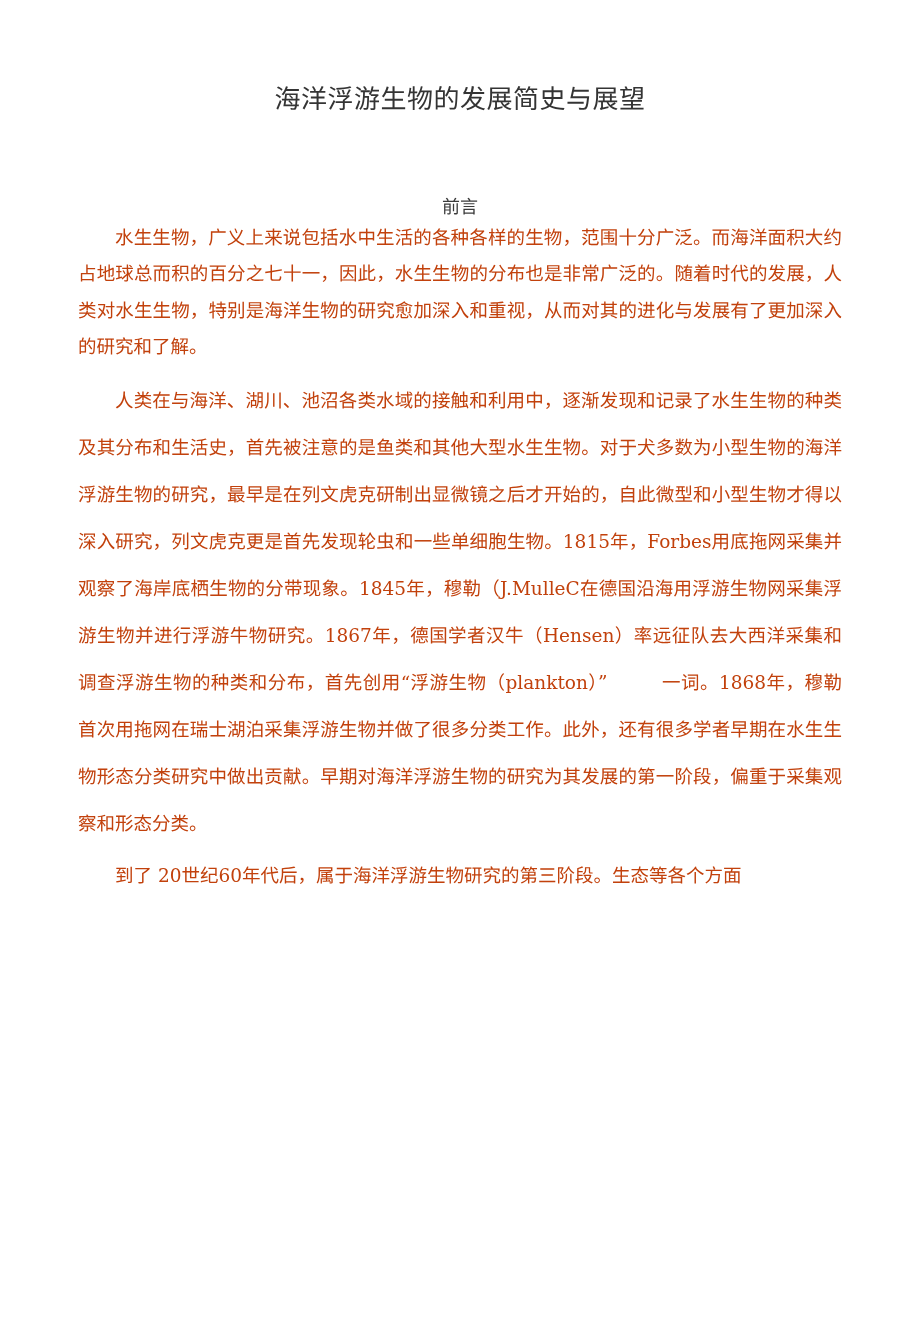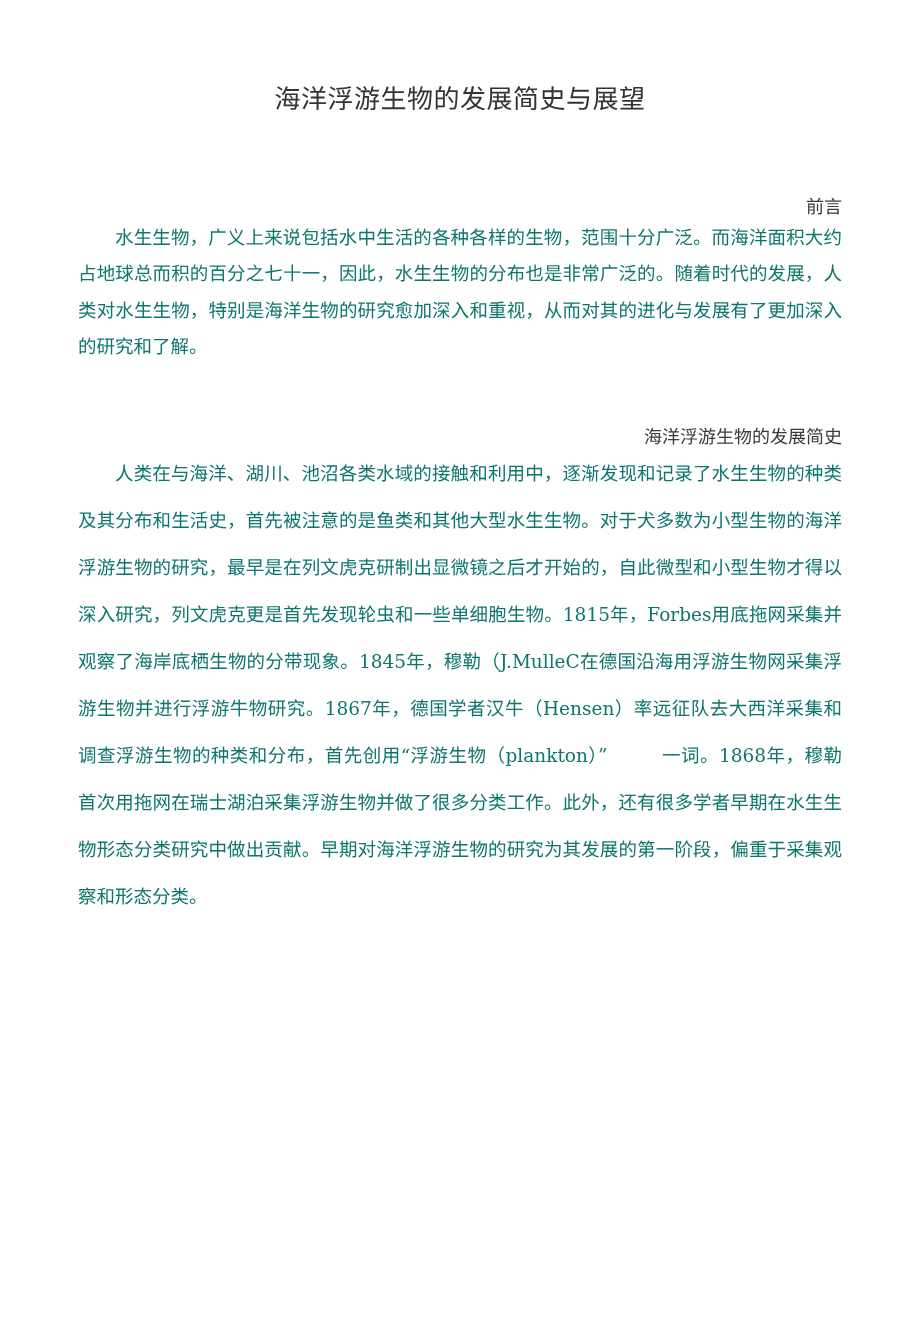--- a/index.html
+++ b/index.html
@@ -33,37 +33,37 @@
     font-size: 26px;
     font-weight: normal;
     letter-spacing: 0.5px;
     margin: 0;
     padding-top: 82px;
     line-height: 1.35;
     color: #343434;
   }
 
   .section-heading {
-    text-align: right;
+    text-align: center;
     font-size: 18px;
     font-weight: normal;
     line-height: 1.5;
     margin: 0;
     color: #3b3b3b;
   }
 
   .sec1-heading { padding-top: 62px; }
   .sec2-heading { padding-top: 46px; }
 
   p.para {
     margin: 0;
     font-size: 18.5px;
     text-align: justify;
     text-justify: inter-ideograph;
-    color: #0f766e;
+    color: #c2410c;
     word-break: break-all;
     hyphens: none;
   }
 
   
   .block-a p.para {
     line-height: 36.2px;
     text-indent: 2em;
   }
   .block-a p.para + p.para {
@@ -95,21 +95,20 @@
     <h1 class="doc-title">海洋浮游生物的发展简史与展望</h1>
 
     <div class="block-a">
       <h2 class="section-heading sec1-heading">前言</h2>
 
       <p class="para">水生生物，广义上来说包括水中生活的各种各样的生物，范围十分广泛。而海洋面积大约占地球总而积的百分之七十一，因此，水生生物的分布也是非常广泛的。随着时代的发展，人类对水生生物，特别是海洋生物的研究愈加深入和重视，从而对其的进化与发展有了更加深入的研究和了解。</p>
 
     </div>
 
     <div class="block-b">
-      <h2 class="section-heading sec2-heading">海洋浮游生物的发展简史</h2>
 
       <p class="para"><span>人类在与海洋、湖川、池沼各类水域的接触和利用中，逐渐发现和记录了水生生物的种类及其分布和生活史，首先被注意的是鱼类和其他大型水生生物。对于犬多数为小型生物的海洋浮游生物的研究，最早是在列文虎克研制出显微镜之后才开始的，自此微型和小型生物才得以深入研究，列文虎克更是首先发现轮虫和一些单细胞生物。1815年，Forbes用底拖网采集并观察了海岸底栖生物的分带现象。1845年，穆勒（J.MulleC在德国沿海用浮游生物网采集浮游生物并进行浮游牛物研究。1867年，德国学者汉牛（Hensen）率远征队去大西洋采集和调查浮游生物的种类和分布，首先创用“浮游生物（plankton）”</span><span class="gap-wide"></span><span>一词。1868年，穆勒首次用拖网在瑞士湖泊采集浮游生物并做了很多分类工作。此外，还有很多学者早期在水生生物形态分类研究中做出贡献。早期对海洋浮游生物的研究为其发展的第一阶段，偏重于采集观察和形态分类。</span></p>
 
 
       <p class="para">到了 20世纪60年代后，属于海洋浮游生物研究的第三阶段。生态等各个方面</p>
     </div>
 
   </div>
 </div>
 

